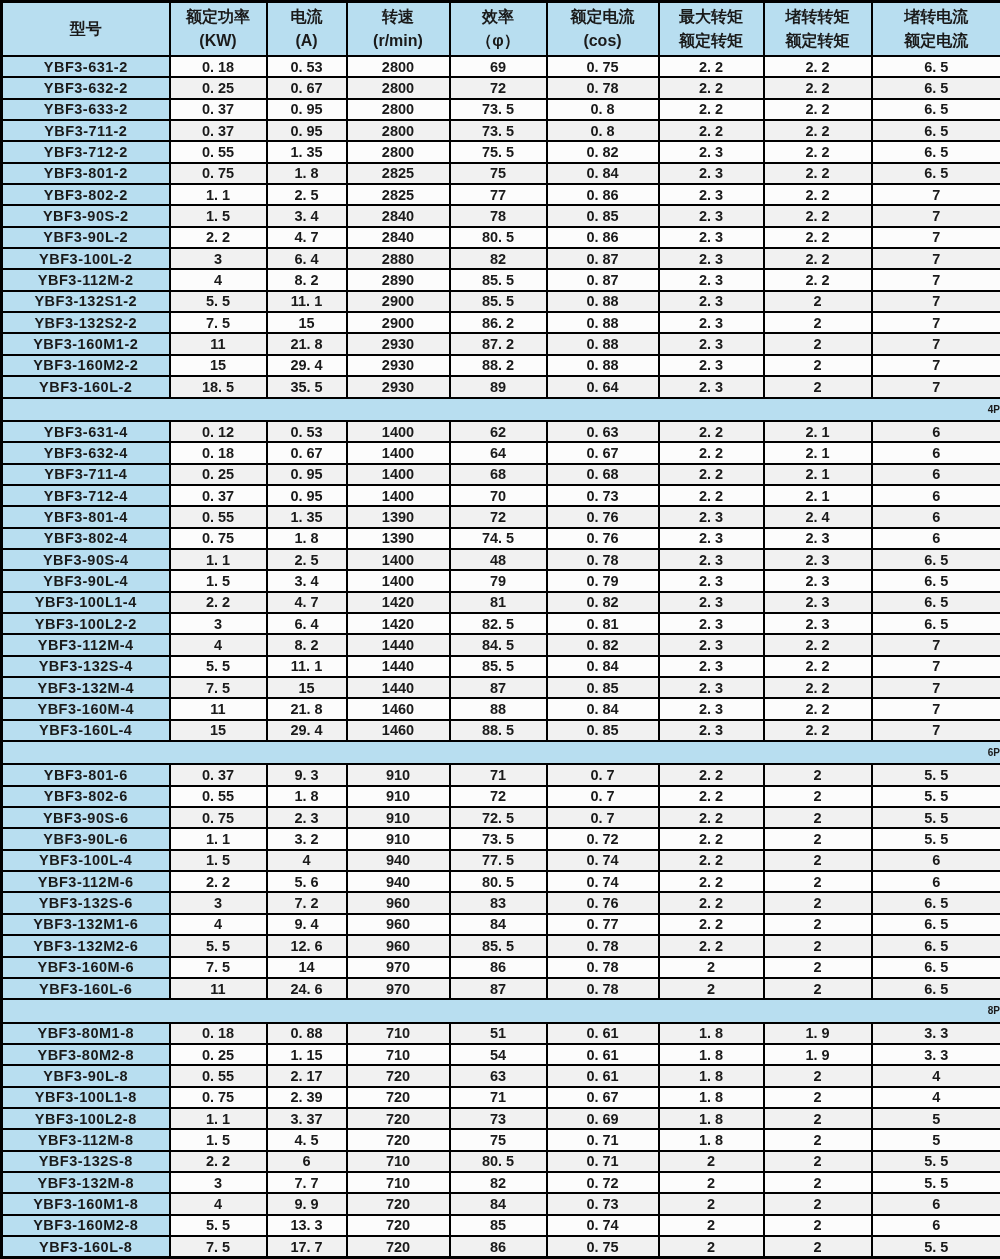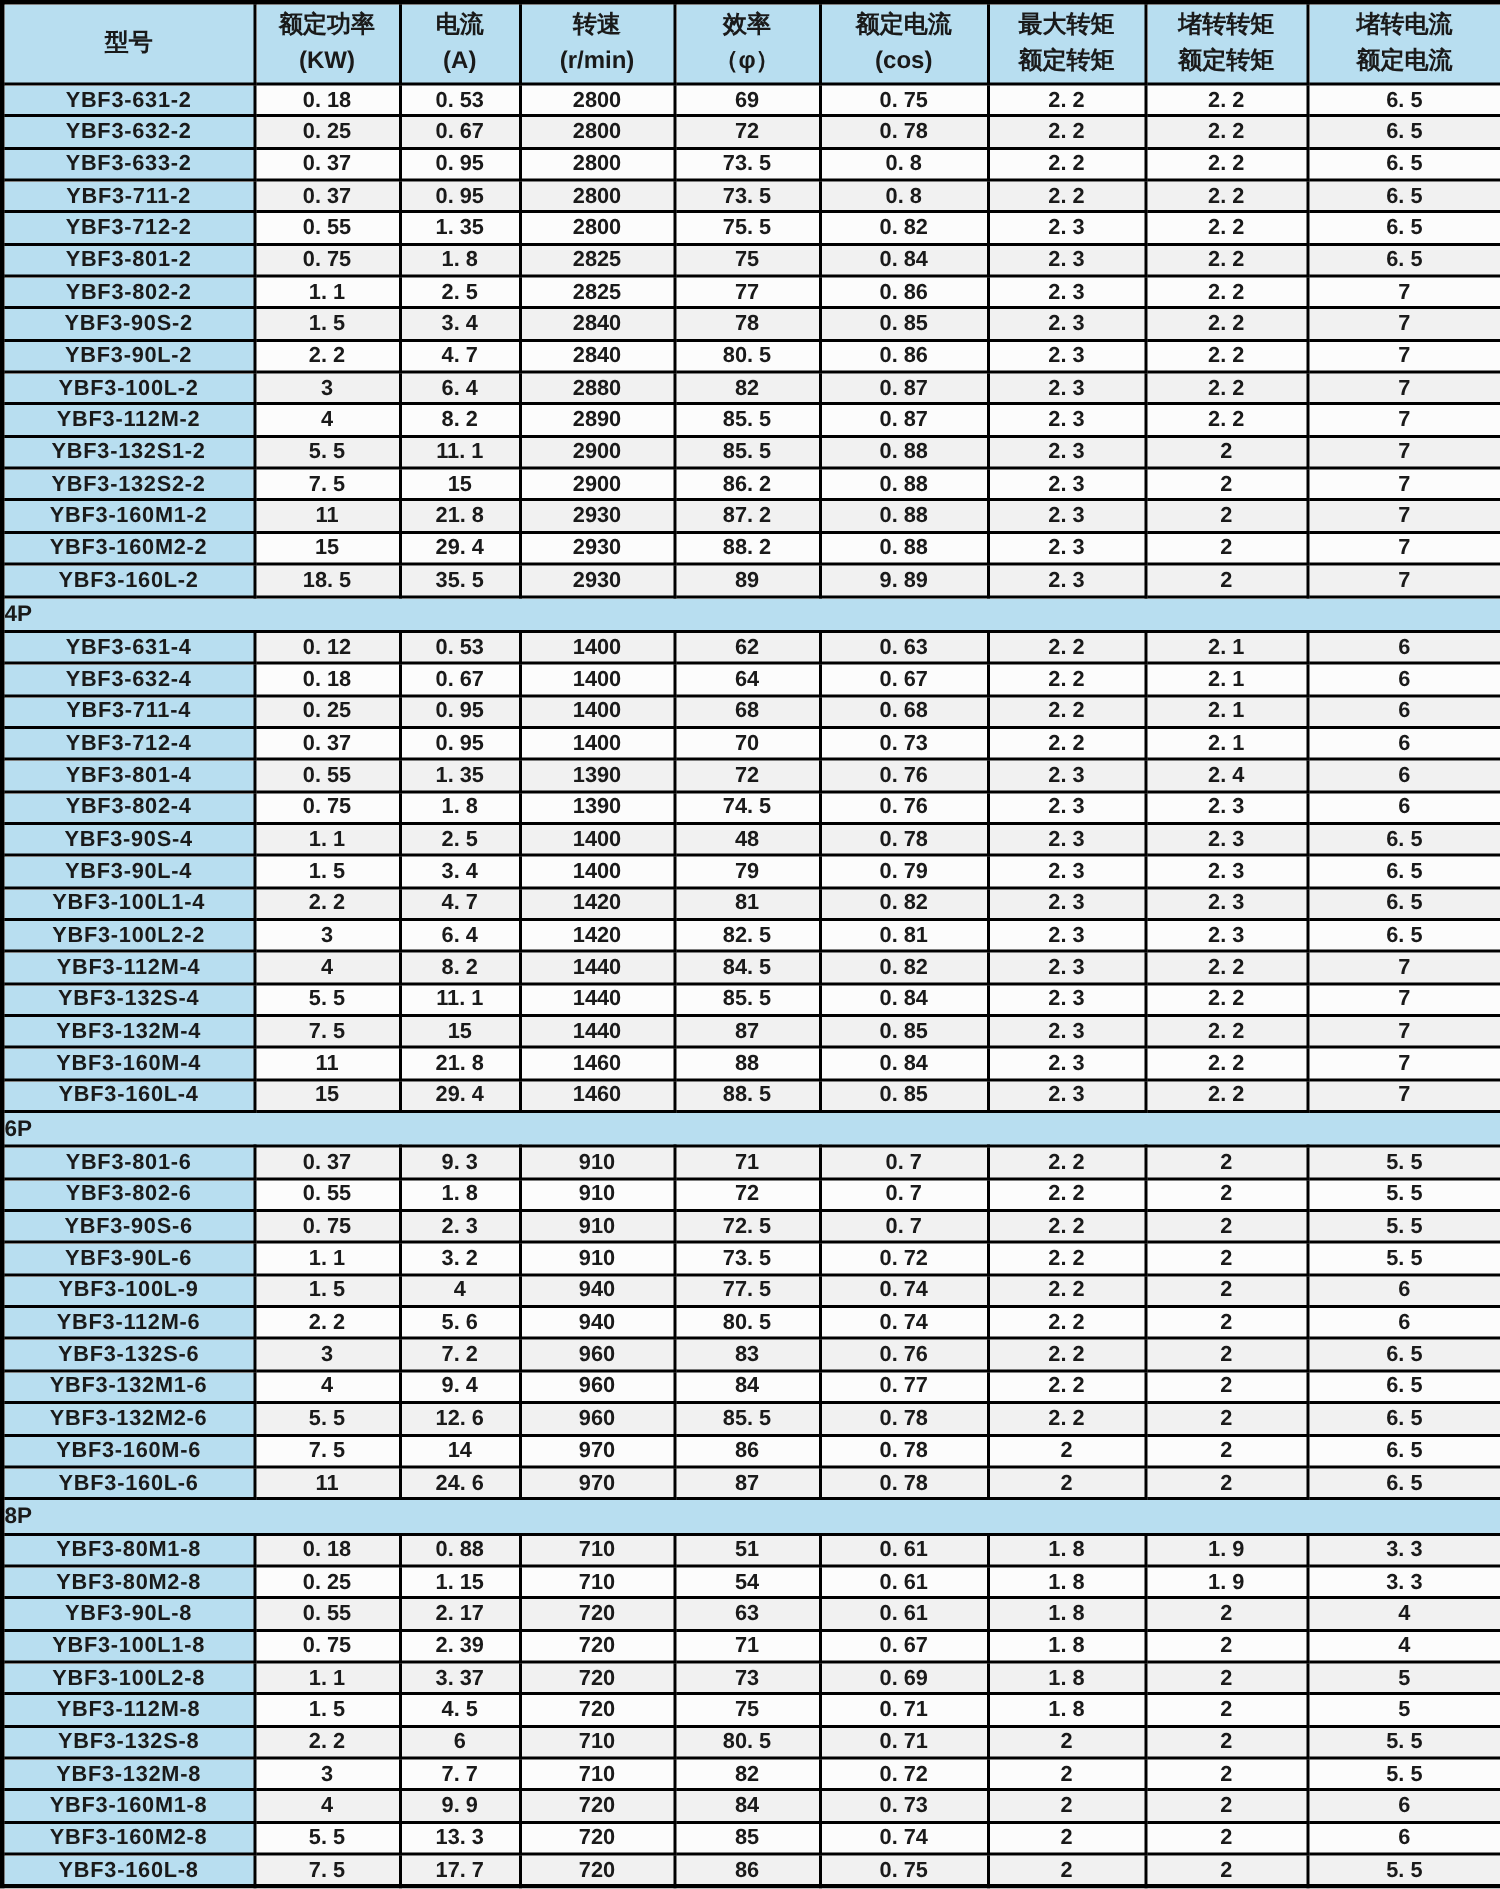--- a/index.html
+++ b/index.html
@@ -49,23 +49,23 @@
     font-size:14.5px;
     letter-spacing:0.5px;
   }
   td.val{
     background:var(--row-a);
     font-size:14.5px;
   }
   tbody tr:nth-child(even) td.val{background:var(--row-b);}
   tr.sep td{
     background:var(--blue);
-    font-size:15px;
+    font-size:10px;
     height:21px;
-    text-align:left;
+    text-align:right;
   }
 </style>
 </head>
 <body>
 
 <table data-name="spec-table">
   <colgroup>
     <col class="c0">
       <col class="c1">
       <col class="c2">
@@ -280,21 +280,21 @@
         <td class="val" data-name="value-cell">2. 3</td>
         <td class="val" data-name="value-cell">2</td>
         <td class="val" data-name="value-cell">7</td>
       </tr>
       <tr data-name="table-row">
         <td class="model" data-name="model-cell">YBF3-160L-2</td>
         <td class="val" data-name="value-cell">18. 5</td>
         <td class="val" data-name="value-cell">35. 5</td>
         <td class="val" data-name="value-cell">2930</td>
         <td class="val" data-name="value-cell">89</td>
-        <td class="val" data-name="value-cell">9. 89</td>
+        <td class="val" data-name="value-cell">0. 64</td>
         <td class="val" data-name="value-cell">2. 3</td>
         <td class="val" data-name="value-cell">2</td>
         <td class="val" data-name="value-cell">7</td>
       </tr>
       <tr class="sep" data-name="section-separator-row">
         <td colspan="9" data-name="section-label">4P</td>
       </tr>
       <tr data-name="table-row">
         <td class="model" data-name="model-cell">YBF3-631-4</td>
         <td class="val" data-name="value-cell">0. 12</td>
@@ -501,21 +501,21 @@
         <td class="val" data-name="value-cell">1. 1</td>
         <td class="val" data-name="value-cell">3. 2</td>
         <td class="val" data-name="value-cell">910</td>
         <td class="val" data-name="value-cell">73. 5</td>
         <td class="val" data-name="value-cell">0. 72</td>
         <td class="val" data-name="value-cell">2. 2</td>
         <td class="val" data-name="value-cell">2</td>
         <td class="val" data-name="value-cell">5. 5</td>
       </tr>
       <tr data-name="table-row">
-        <td class="model" data-name="model-cell">YBF3-100L-9</td>
+        <td class="model" data-name="model-cell">YBF3-100L-4</td>
         <td class="val" data-name="value-cell">1. 5</td>
         <td class="val" data-name="value-cell">4</td>
         <td class="val" data-name="value-cell">940</td>
         <td class="val" data-name="value-cell">77. 5</td>
         <td class="val" data-name="value-cell">0. 74</td>
         <td class="val" data-name="value-cell">2. 2</td>
         <td class="val" data-name="value-cell">2</td>
         <td class="val" data-name="value-cell">6</td>
       </tr>
       <tr data-name="table-row">

